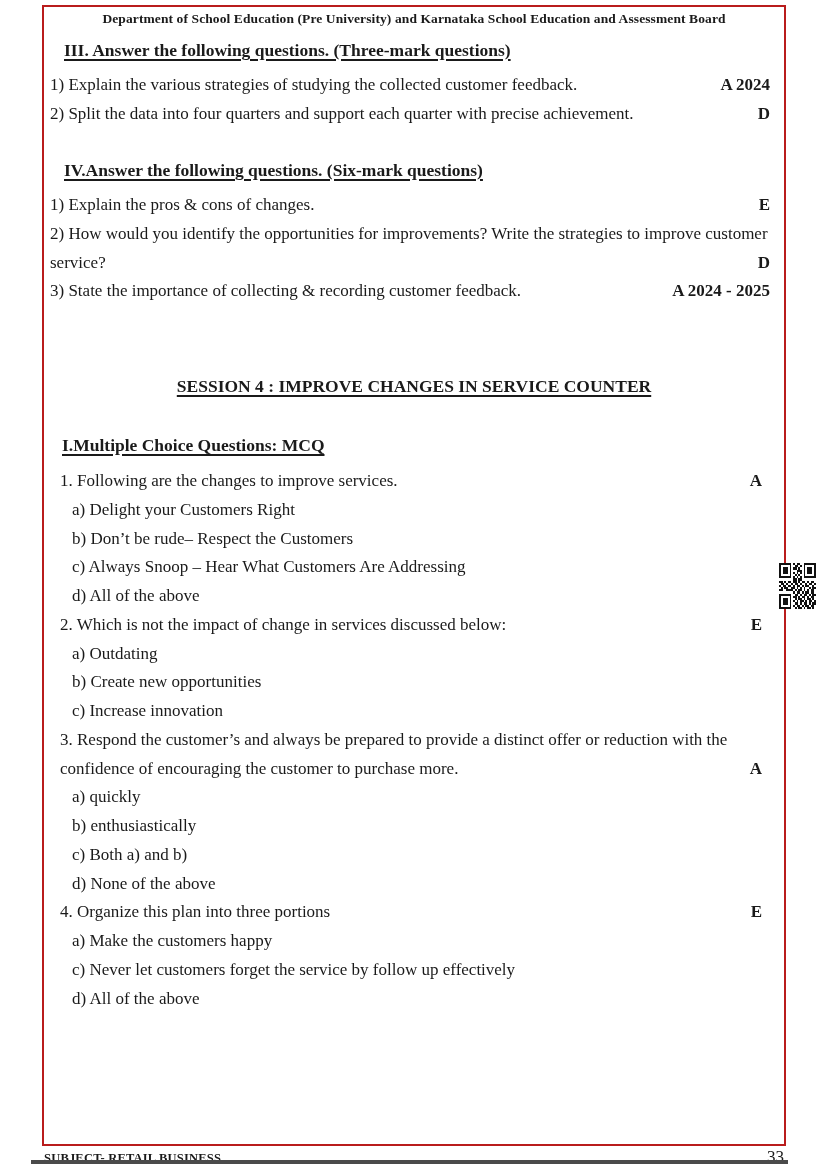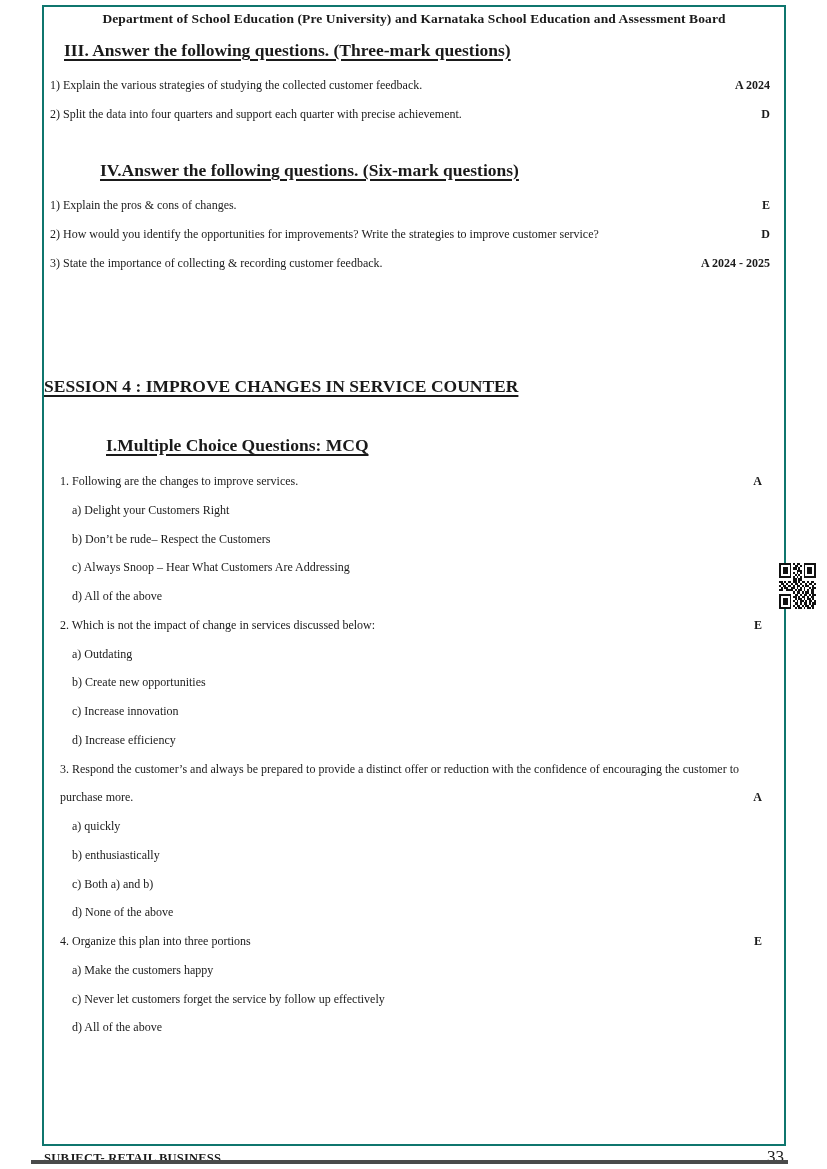--- a/index.html
+++ b/index.html
@@ -8,21 +8,21 @@
     background: #ffffff;
     font-family: "Liberation Serif", "DejaVu Serif", serif;
     color: #1a1a1a;
     overflow: hidden;
     position: relative;
   }
   .page-frame {
     position: absolute;
     left: 42px; top: 5px;
     width: 744px; height: 1141px;
-    border: 2px solid #0f766e;
+    border: 2px solid #b91c1c;
   }
   .doc-header {
     position: absolute;
     top: 4px; left: 0; width: 100%;
     text-align: center;
     font-weight: bold;
     font-size: 13.5px;
     letter-spacing: 0.1px;
   }
   .sec-heading {
@@ -31,33 +31,33 @@
     font-weight: bold;
     font-size: 17.5px;
     text-decoration: underline;
     text-underline-offset: 3px;
     text-decoration-thickness: 1.5px;
     white-space: nowrap;
   }
   .center-heading {
     position: absolute;
     left: 0; width: 100%;
-    text-align: left;
+    text-align: center;
     font-weight: bold;
     font-size: 17.5px;
   }
   .center-heading span {
     text-decoration: underline;
     text-underline-offset: 3px;
     text-decoration-thickness: 1.5px;
   }
   .q-block {
     position: absolute;
     left: 0; width: 100%;
-    font-size: 12px;
+    font-size: 17px;
     line-height: 28.75px;
   }
   .q-row { position: relative; padding-left: 6px; padding-right: 4px; }
   .q-row .mark {
     position: absolute;
     right: 14px; bottom: 0;
     font-weight: bold;
     line-height: 28.75px;
     white-space: nowrap;
   }
@@ -114,60 +114,59 @@
     <div class="q-row">
       <span>1) Explain the various strategies of studying the collected customer feedback.</span>
       <span class="mark">A 2024</span>
     </div>
     <div class="q-row">
       <span>2) Split the data into four quarters and support each quarter with precise achievement.</span>
       <span class="mark">D</span>
     </div>
   </div>
 
-  <div class="sec-heading" style="top:153px;margin-left:36px;">IV.Answer the following questions. (Six-mark questions)</div>
+  <div class="sec-heading" style="top:153px;">IV.Answer the following questions. (Six-mark questions)</div>
   <div class="q-block" style="top:184px;font-family:Liberation Serif, serif;">
     <div class="q-row">
       <span>1) Explain the pros &amp; cons of changes.</span>
       <span class="mark">E</span>
     </div>
     <div class="q-row">
       <span>2) How would you identify the opportunities for improvements? Write the strategies to improve customer service?</span>
       <span class="mark">D</span>
     </div>
     <div class="q-row">
       <span>3) State the importance of collecting &amp; recording customer feedback.</span>
       <span class="mark">A 2024 - 2025</span>
     </div>
   </div>
 
   <div class="center-heading" style="top:369px;">
     <span>SESSION 4 : IMPROVE CHANGES IN SERVICE COUNTER</span>
   </div>
 
-  <div class="sec-heading" style="top:428px; left:18px;margin-left:44px;">I.Multiple Choice Questions: MCQ</div>
+  <div class="sec-heading" style="top:428px; left:18px;">I.Multiple Choice Questions: MCQ</div>
 
   <div class="q-block" style="top:460px;">
     <div class="mcq-row q">
       <span>1. Following are the changes to improve services.</span>
       <span class="mark">A</span>
     </div>
     <div class="mcq-row opt">a) Delight your Customers Right</div>
     <div class="mcq-row opt">b) Don’t be rude– Respect the Customers</div>
     <div class="mcq-row opt">c) Always Snoop – Hear What Customers Are Addressing</div>
     <div class="mcq-row opt">d) All of the above</div>
 
     <div class="mcq-row q">
       <span>2. Which is not the impact of change in services discussed below:</span>
       <span class="mark">E</span>
     </div>
     <div class="mcq-row opt">a) Outdating</div>
     <div class="mcq-row opt">b) Create new opportunities</div>
     <div class="mcq-row opt">c) Increase innovation</div>
-    <div class="mcq-row opt">d) Increase efficiency</div>
 
     <div class="mcq-row q">
       <span>3. Respond the customer’s and always be prepared to provide a distinct offer or reduction with the confidence of encouraging the customer to purchase more.</span>
       <span class="mark">A</span>
     </div>
     <div class="mcq-row opt">a) quickly</div>
     <div class="mcq-row opt">b) enthusiastically</div>
     <div class="mcq-row opt">c) Both a) and b)</div>
     <div class="mcq-row opt">d) None of the above</div>
 

